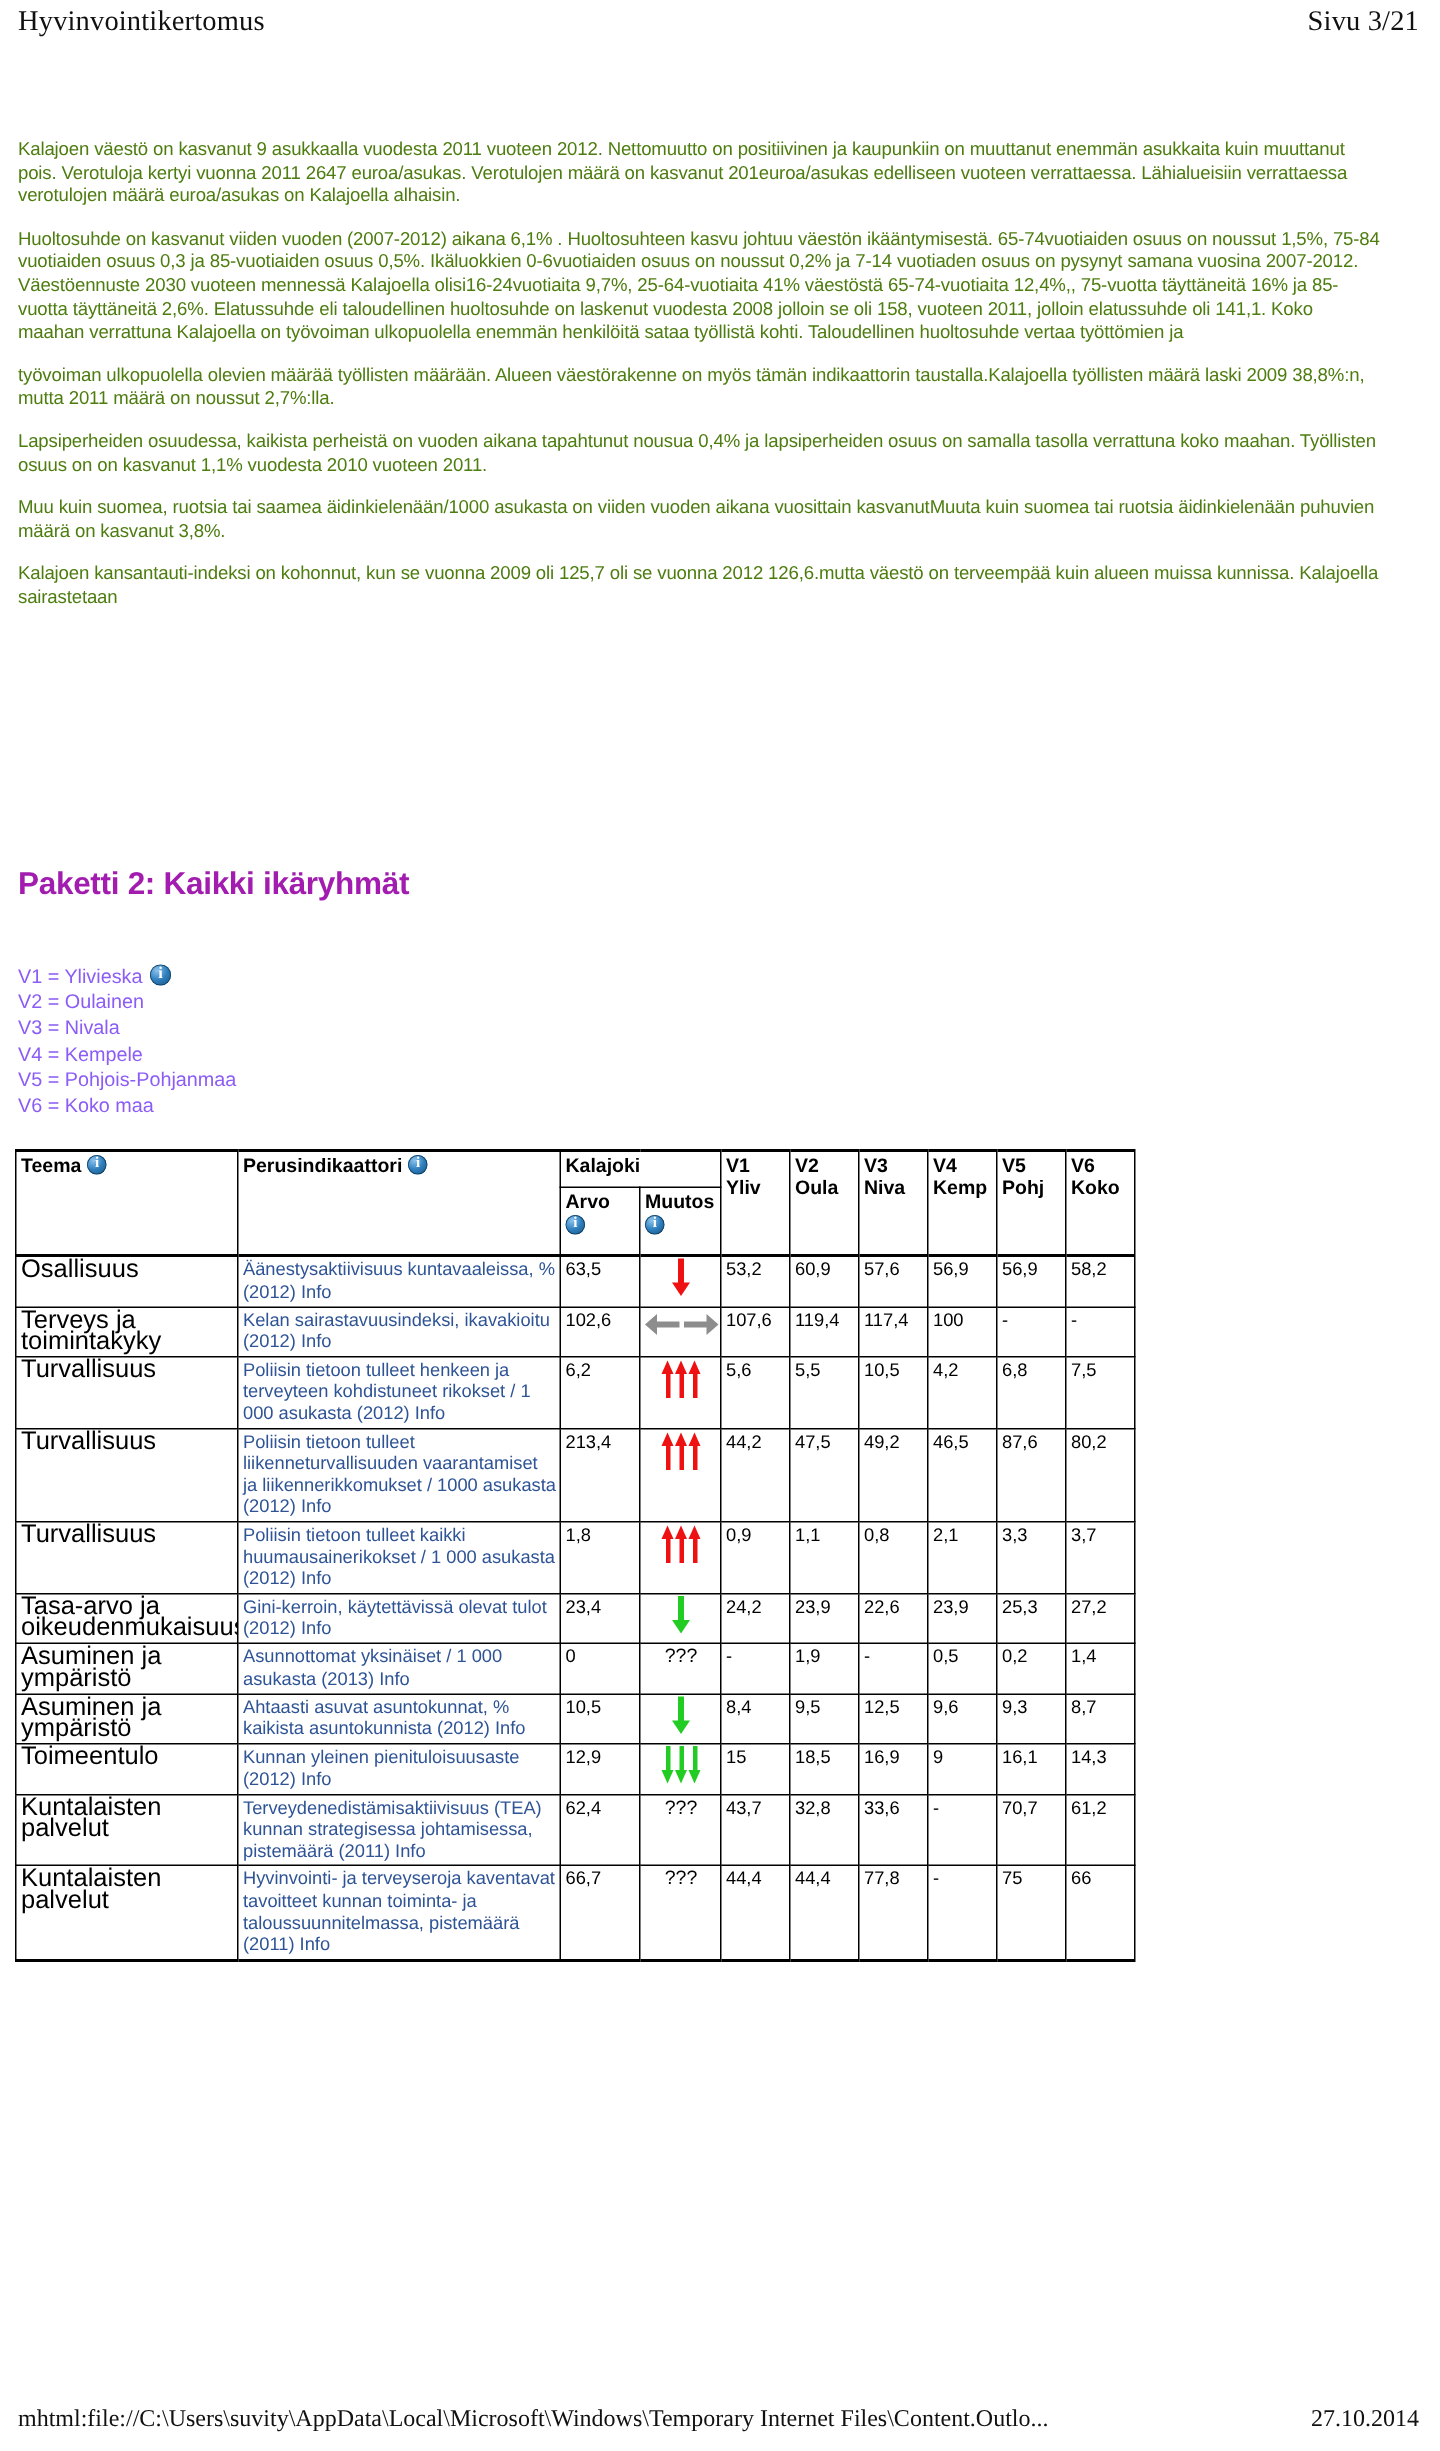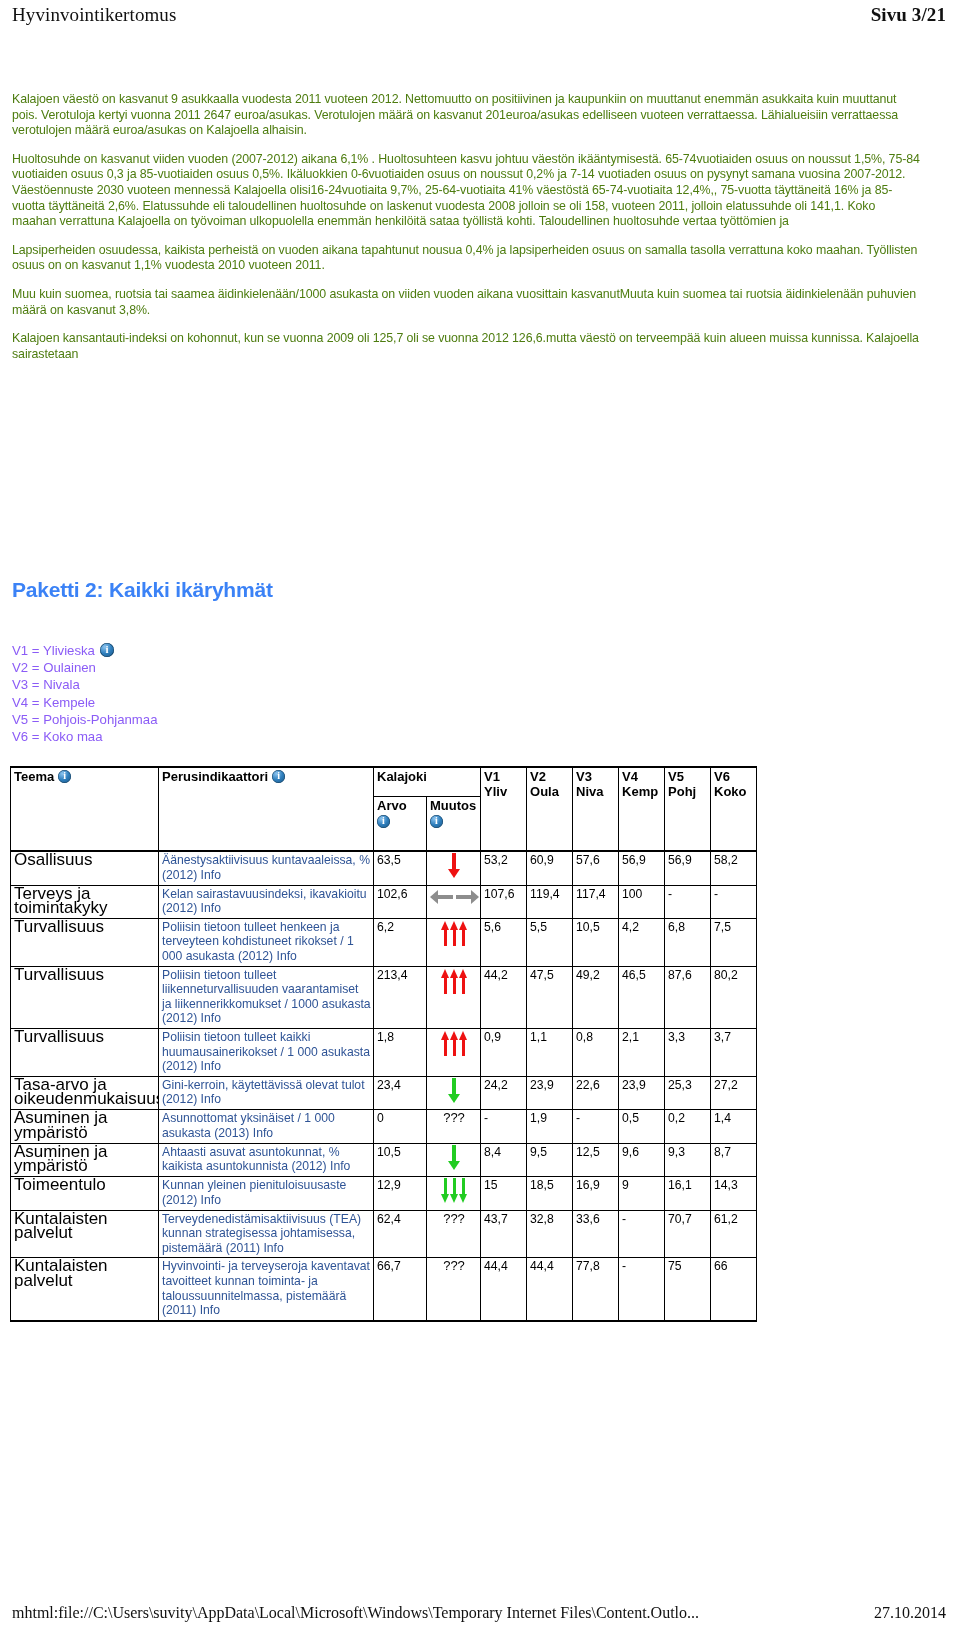--- a/index.html
+++ b/index.html
@@ -20,41 +20,41 @@
     left: 0; top: 0; width: 960px;
     display: flex;
     justify-content: space-between;
     align-items: baseline;
     padding: 4px 14px 0 12px;
     font-family: "Liberation Serif", serif;
     font-size: 19px;
     color: #111;
   }
   .page-header .title { letter-spacing: .1px; }
-  .page-header .pageno { letter-spacing: .1px; font-weight: bold; }
+  .page-header .pageno { letter-spacing: .1px; }
 
   
   .doc-body {
     position: absolute;
     left: 12px; top: 92px;
     width: 908px;
     font-size: 12.4px;
     line-height: 15.6px;
     letter-spacing: -0.1px;
     color: #4d7c0f;
   }
   .doc-body p { margin: 0 0 13px 0; }
 
   
   .section-heading {
     position: absolute;
     left: 12px; top: 578px;
     font-size: 21px;
     font-weight: bold;
-    color: #3b82f6;
+    color: #a21caf;
     letter-spacing: -0.2px;
   }
 
   
   .legend {
     position: absolute;
     left: 12px; top: 642px;
     font-size: 13.2px;
     line-height: 17.2px;
     color: #8b5cf6;
@@ -203,20 +203,21 @@
 <body>
 
 <div class="page-header">
   <div class="title">Hyvinvointikertomus</div>
   <div class="pageno">Sivu 3/21</div>
 </div>
 
 <div class="doc-body">
   <p>Kalajoen väestö on kasvanut 9 asukkaalla vuodesta 2011 vuoteen 2012. Nettomuutto on positiivinen ja kaupunkiin on muuttanut enemmän asukkaita kuin muuttanut pois. Verotuloja kertyi vuonna 2011  2647 euroa/asukas. Verotulojen määrä on kasvanut 201euroa/asukas edelliseen vuoteen verrattaessa. Lähialueisiin verrattaessa verotulojen määrä euroa/asukas on Kalajoella alhaisin.</p>
   <p>Huoltosuhde on kasvanut viiden vuoden (2007-2012) aikana 6,1% . Huoltosuhteen kasvu johtuu väestön ikääntymisestä. 65-74vuotiaiden osuus on noussut 1,5%, 75-84 vuotiaiden osuus 0,3  ja 85-vuotiaiden osuus 0,5%. Ikäluokkien 0-6vuotiaiden osuus on noussut 0,2% ja 7-14 vuotiaden osuus on pysynyt samana vuosina 2007-2012. Väestöennuste 2030 vuoteen mennessä Kalajoella olisi16-24vuotiaita 9,7%, 25-64-vuotiaita 41%  väestöstä  65-74-vuotiaita 12,4%,, 75-vuotta täyttäneitä 16% ja 85-vuotta täyttäneitä 2,6%. Elatussuhde eli taloudellinen huoltosuhde on laskenut vuodesta 2008 jolloin se oli 158, vuoteen 2011, jolloin elatussuhde oli 141,1. Koko maahan verrattuna Kalajoella on työvoiman ulkopuolella enemmän henkilöitä sataa työllistä kohti. Taloudellinen huoltosuhde vertaa työttömien ja</p>
+  <p>työvoiman ulkopuolella olevien määrää työllisten määrään. Alueen väestörakenne on myös tämän indikaattorin taustalla.Kalajoella työllisten määrä laski 2009 38,8%:n, mutta 2011 määrä on noussut 2,7%:lla.</p>
   <p>Lapsiperheiden osuudessa, kaikista perheistä on vuoden aikana tapahtunut nousua 0,4% ja lapsiperheiden osuus on samalla tasolla verrattuna koko maahan. Työllisten osuus on on kasvanut 1,1% vuodesta 2010 vuoteen 2011.</p>
   <p>Muu kuin suomea, ruotsia tai saamea äidinkielenään/1000 asukasta on viiden vuoden aikana vuosittain kasvanutMuuta kuin suomea tai ruotsia äidinkielenään puhuvien määrä on kasvanut 3,8%.</p>
   <p>Kalajoen  kansantauti-indeksi on kohonnut, kun se vuonna 2009 oli 125,7 oli se vuonna 2012 126,6.mutta väestö on terveempää kuin alueen muissa kunnissa. Kalajoella sairastetaan</p>
 </div>
 
 <div class="section-heading">Paketti 2: Kaikki ikäryhmät</div>
 
 <div class="legend">
   <div class="row"><span>V1 = Ylivieska</span><span class="info-icon"></span></div>
   <div class="row">V2 = Oulainen</div>
@@ -235,21 +236,21 @@
         <col class="c-muut">
       <col class="c-v">
         <col class="c-v">
         <col class="c-v">
         <col class="c-v">
         <col class="c-v">
         <col class="c-v">
     </colgroup>
     <thead>
       <tr>
-        <th class="grp thead-outer" rowspan="2" style="height:84px;">
+        <th class="grp thead-outer" rowspan="2" style="height:70px;">
           <span>Teema</span><span class="info-icon small"></span>
         </th>
         <th class="grp thead-outer" rowspan="2">
           <span>Perusindikaattori</span><span class="info-icon small"></span>
         </th>
         <th class="grp thead-outer" colspan="2">Kalajoki</th>
         <th class="grp thead-outer" rowspan="2">
           <span>V1</span><br>
           <span>Yliv</span>
         </th>

